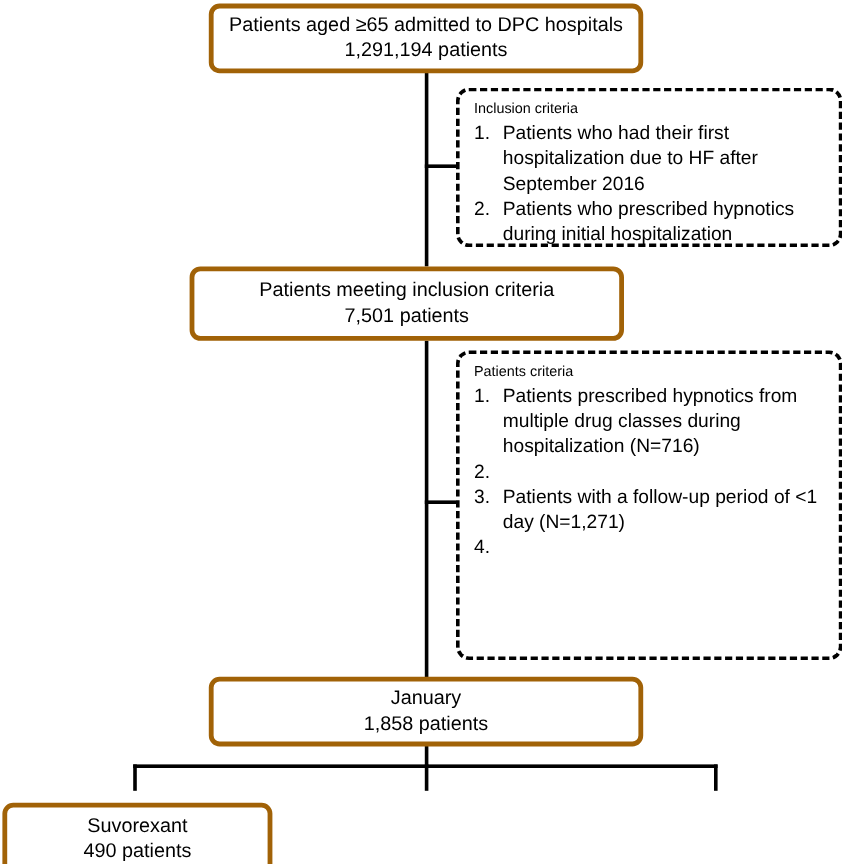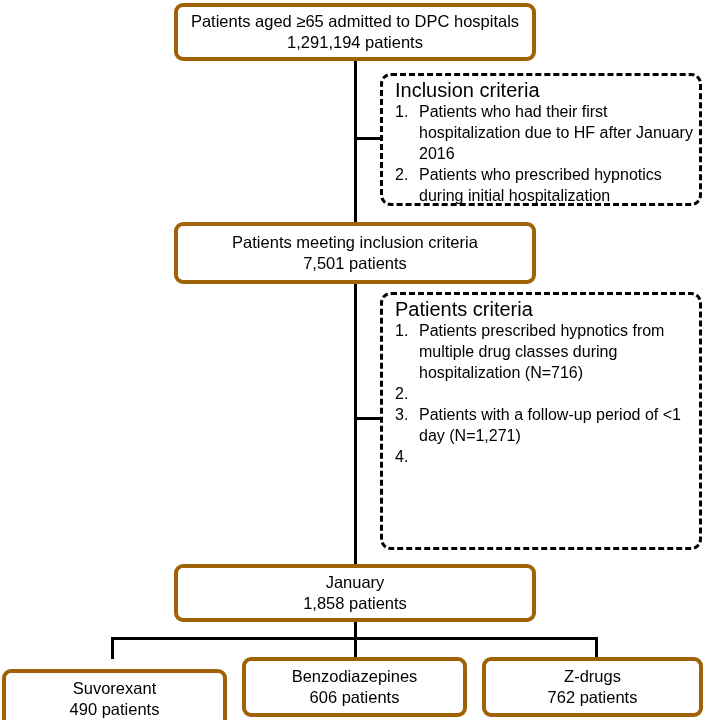--- a/index.html
+++ b/index.html
@@ -37,21 +37,21 @@
     align-items: flex-start;
     justify-content: flex-start;
     text-align: left;
   }
   .node-line {
     font-size: 16.5px;
     line-height: 21px;
     white-space: nowrap;
   }
   .crit-title {
-    font-size: 20px;
+    font-size: 12px;
     line-height: 21px;
     padding: 4px 0 0 12px;
   }
   .crit-list {
     margin: 0;
     padding: 0;
     list-style: none;
   }
   .crit-item {
     display: flex;
@@ -94,30 +94,30 @@
   <div class="node solid" style="left:174px; top:3px; width:362px; height:58px;">
     <div class="node-line">Patients aged ≥65 admitted to DPC hospitals</div>
     <div class="node-line">1,291,194 patients</div>
   </div>
 
   <div class="node dashed" style="left:380px; top:73px; width:322px; height:133px;">
     <div class="crit-title">Inclusion criteria</div>
     <ul class="crit-list">
       <li class="crit-item">
         <span class="crit-num">1.</span>
-        <span class="crit-text">Patients who had their first hospitalization due to HF after January 2016</span>
+        <span class="crit-text">Patients who had their first hospitalization due to HF after September 2016</span>
       </li>
       <li class="crit-item">
         <span class="crit-num">2.</span>
         <span class="crit-text">Patients who prescribed hypnotics during initial hospitalization</span>
       </li>
     </ul>
   </div>
 
-  <div class="node solid" style="left:174px; top:222px; width:362px; height:62px;">
+  <div class="node solid" style="left:158px; top:222px; width:362px; height:62px;">
     <div class="node-line">Patients meeting inclusion criteria</div>
     <div class="node-line">7,501 patients</div>
   </div>
 
   <div class="node dashed" style="left:380px; top:292px; width:322px; height:258px;">
     <div class="crit-title">Patients criteria</div>
     <ul class="crit-list">
       <li class="crit-item">
         <span class="crit-num">1.</span>
         <span class="crit-text">Patients prescribed hypnotics from multiple drug classes during hospitalization (N=716)</span>
@@ -138,23 +138,15 @@
   <div class="node solid" style="left:174px; top:564px; width:362px; height:58px;">
     <div class="node-line">January</div>
     <div class="node-line">1,858 patients</div>
   </div>
 
   <div class="node solid" style="left:2px; top:657px; width:225px; height:60px;margin-top:12px;">
     <div class="node-line">Suvorexant</div>
     <div class="node-line">490 patients</div>
   </div>
 
-  <div class="node solid" style="left:242px; top:657px; width:225px; height:60px;">
-    <div class="node-line">Benzodiazepines</div>
-    <div class="node-line">606 patients</div>
-  </div>
 
-  <div class="node solid" style="left:482px; top:657px; width:221px; height:60px;">
-    <div class="node-line">Z-drugs</div>
-    <div class="node-line">762 patients</div>
-  </div>
 
 </div>
 
 </body></html>

